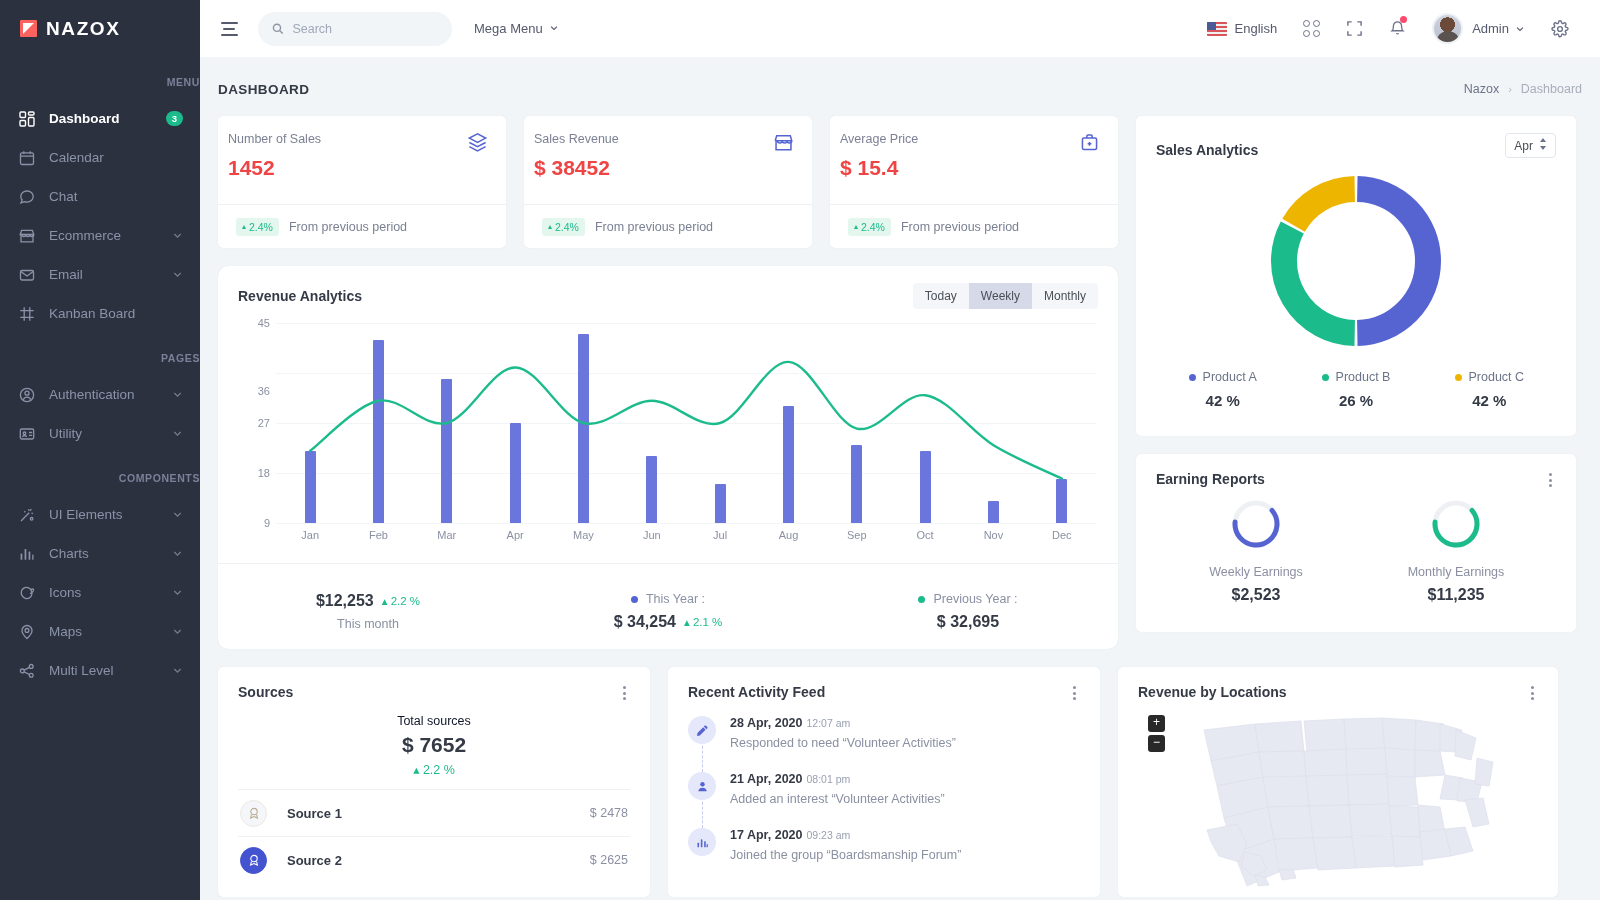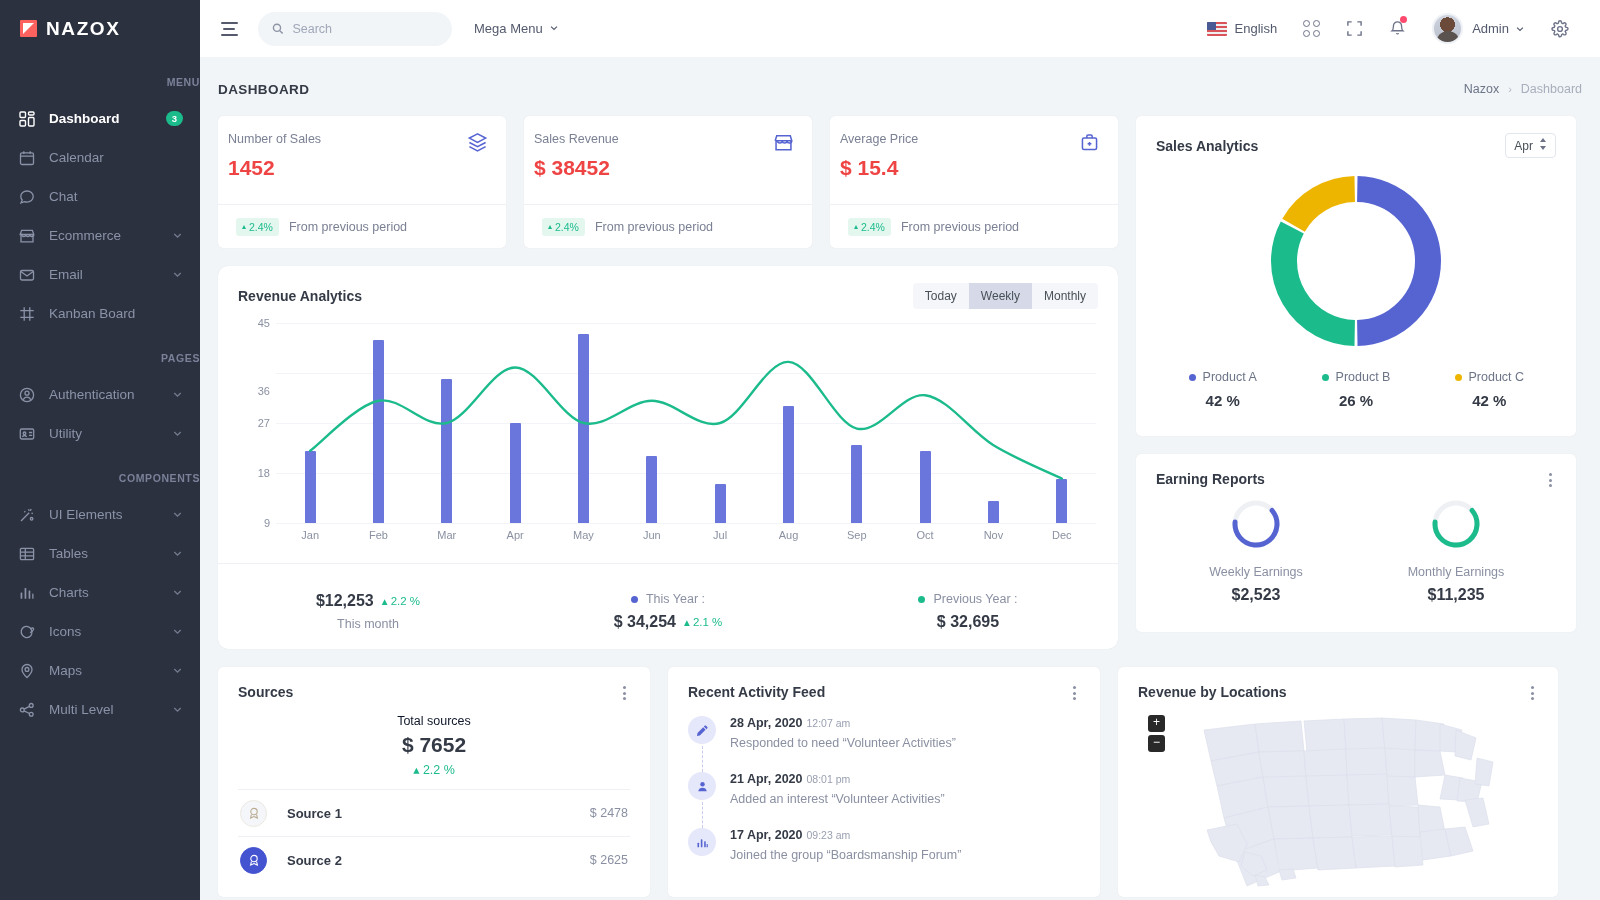--- a/index.html
+++ b/index.html
@@ -220,21 +220,21 @@
   .rev-foot-col { flex: 1; text-align: center; }
   .rf-line1 { font-size: 16px; font-weight: bold; color: #343a46; display: flex; align-items: center; justify-content: center; gap: 8px; }
   .rf-line2 { font-size: 12.5px; color: #8a90a2; margin-top: 7px; }
   .rf-up { font-size: 11.5px; color: #1cbb8c; font-weight: normal; }
   .dot { width: 7px; height: 7px; border-radius: 50%; display: inline-block; }
   .lbl-legend { font-size: 12.5px; color: #8a90a2; font-weight: normal; }
   .rf-big { font-size: 16px; font-weight: bold; color: #343a46; margin-top: 7px; display:flex; justify-content:center; gap:8px; align-items:center;}
 
   
   .sales-card { height: 320px; padding: 17px 20px 0 20px; }
-  .sa-head { display: flex; align-items: center; }
+  .sa-head { display: flex; align-items: flex-end; }
   .sel {
     margin-left: auto; border: 1px solid #e2e6ed; border-radius: 4px;
     font-size: 12px; color: #495057; padding: 4px 8px;
     display: flex; align-items: center; gap: 6px; cursor: pointer; background:#fff;
   }
   .donut-wrap { display: flex; justify-content: center; margin-top: 8px; }
   .legend3 { display: flex; margin-top: 14px; }
   .legend3 > div { flex: 1; text-align: center; }
   .lg-top { font-size: 12.5px; color: #6c7487; display: flex; align-items: center; justify-content: center; gap: 7px; }
   .lg-val { font-size: 15px; font-weight: bold; color: #343a46; margin-top: 8px; }
@@ -424,34 +424,20 @@
       </span>
     <span class="nav-label">UI Elements</span>
     <span class="chev">
         <svg viewBox="0 0 12 12" fill="none" stroke="#8a93a8" stroke-width="1.5">
           <path d="M2.5 4.3 6 7.8l3.5-3.5"></path>
         </svg>
       </span>
   </div>
 
 
-  <div class="nav-item">
-    <span class="nav-ico">
-        <svg viewBox="0 0 16 16" fill="none" stroke="#8a93a8" stroke-width="1.3">
-          <rect x="1.4" y="2.4" width="13.2" height="11.2" rx="1.2"></rect>
-          <path d="M1.4 6.2h13.2M1.4 9.9h13.2M6.3 2.4v11.2"></path>
-        </svg>
-      </span>
-    <span class="nav-label">Tables</span>
-    <span class="chev">
-        <svg viewBox="0 0 12 12" fill="none" stroke="#8a93a8" stroke-width="1.5">
-          <path d="M2.5 4.3 6 7.8l3.5-3.5"></path>
-        </svg>
-      </span>
-  </div>
 
   <div class="nav-item">
     <span class="nav-ico">
         <svg viewBox="0 0 16 16" fill="#8a93a8">
           <rect x="1.6" y="7.5" width="1.7" height="6.3" rx=".6"></rect>
           <rect x="5.6" y="3" width="1.7" height="10.8" rx=".6"></rect>
           <rect x="9.6" y="5.5" width="1.7" height="8.3" rx=".6"></rect>
           <rect x="13.2" y="8.5" width="1.3" height="5.3" rx=".6"></rect>
         </svg>
       </span>

